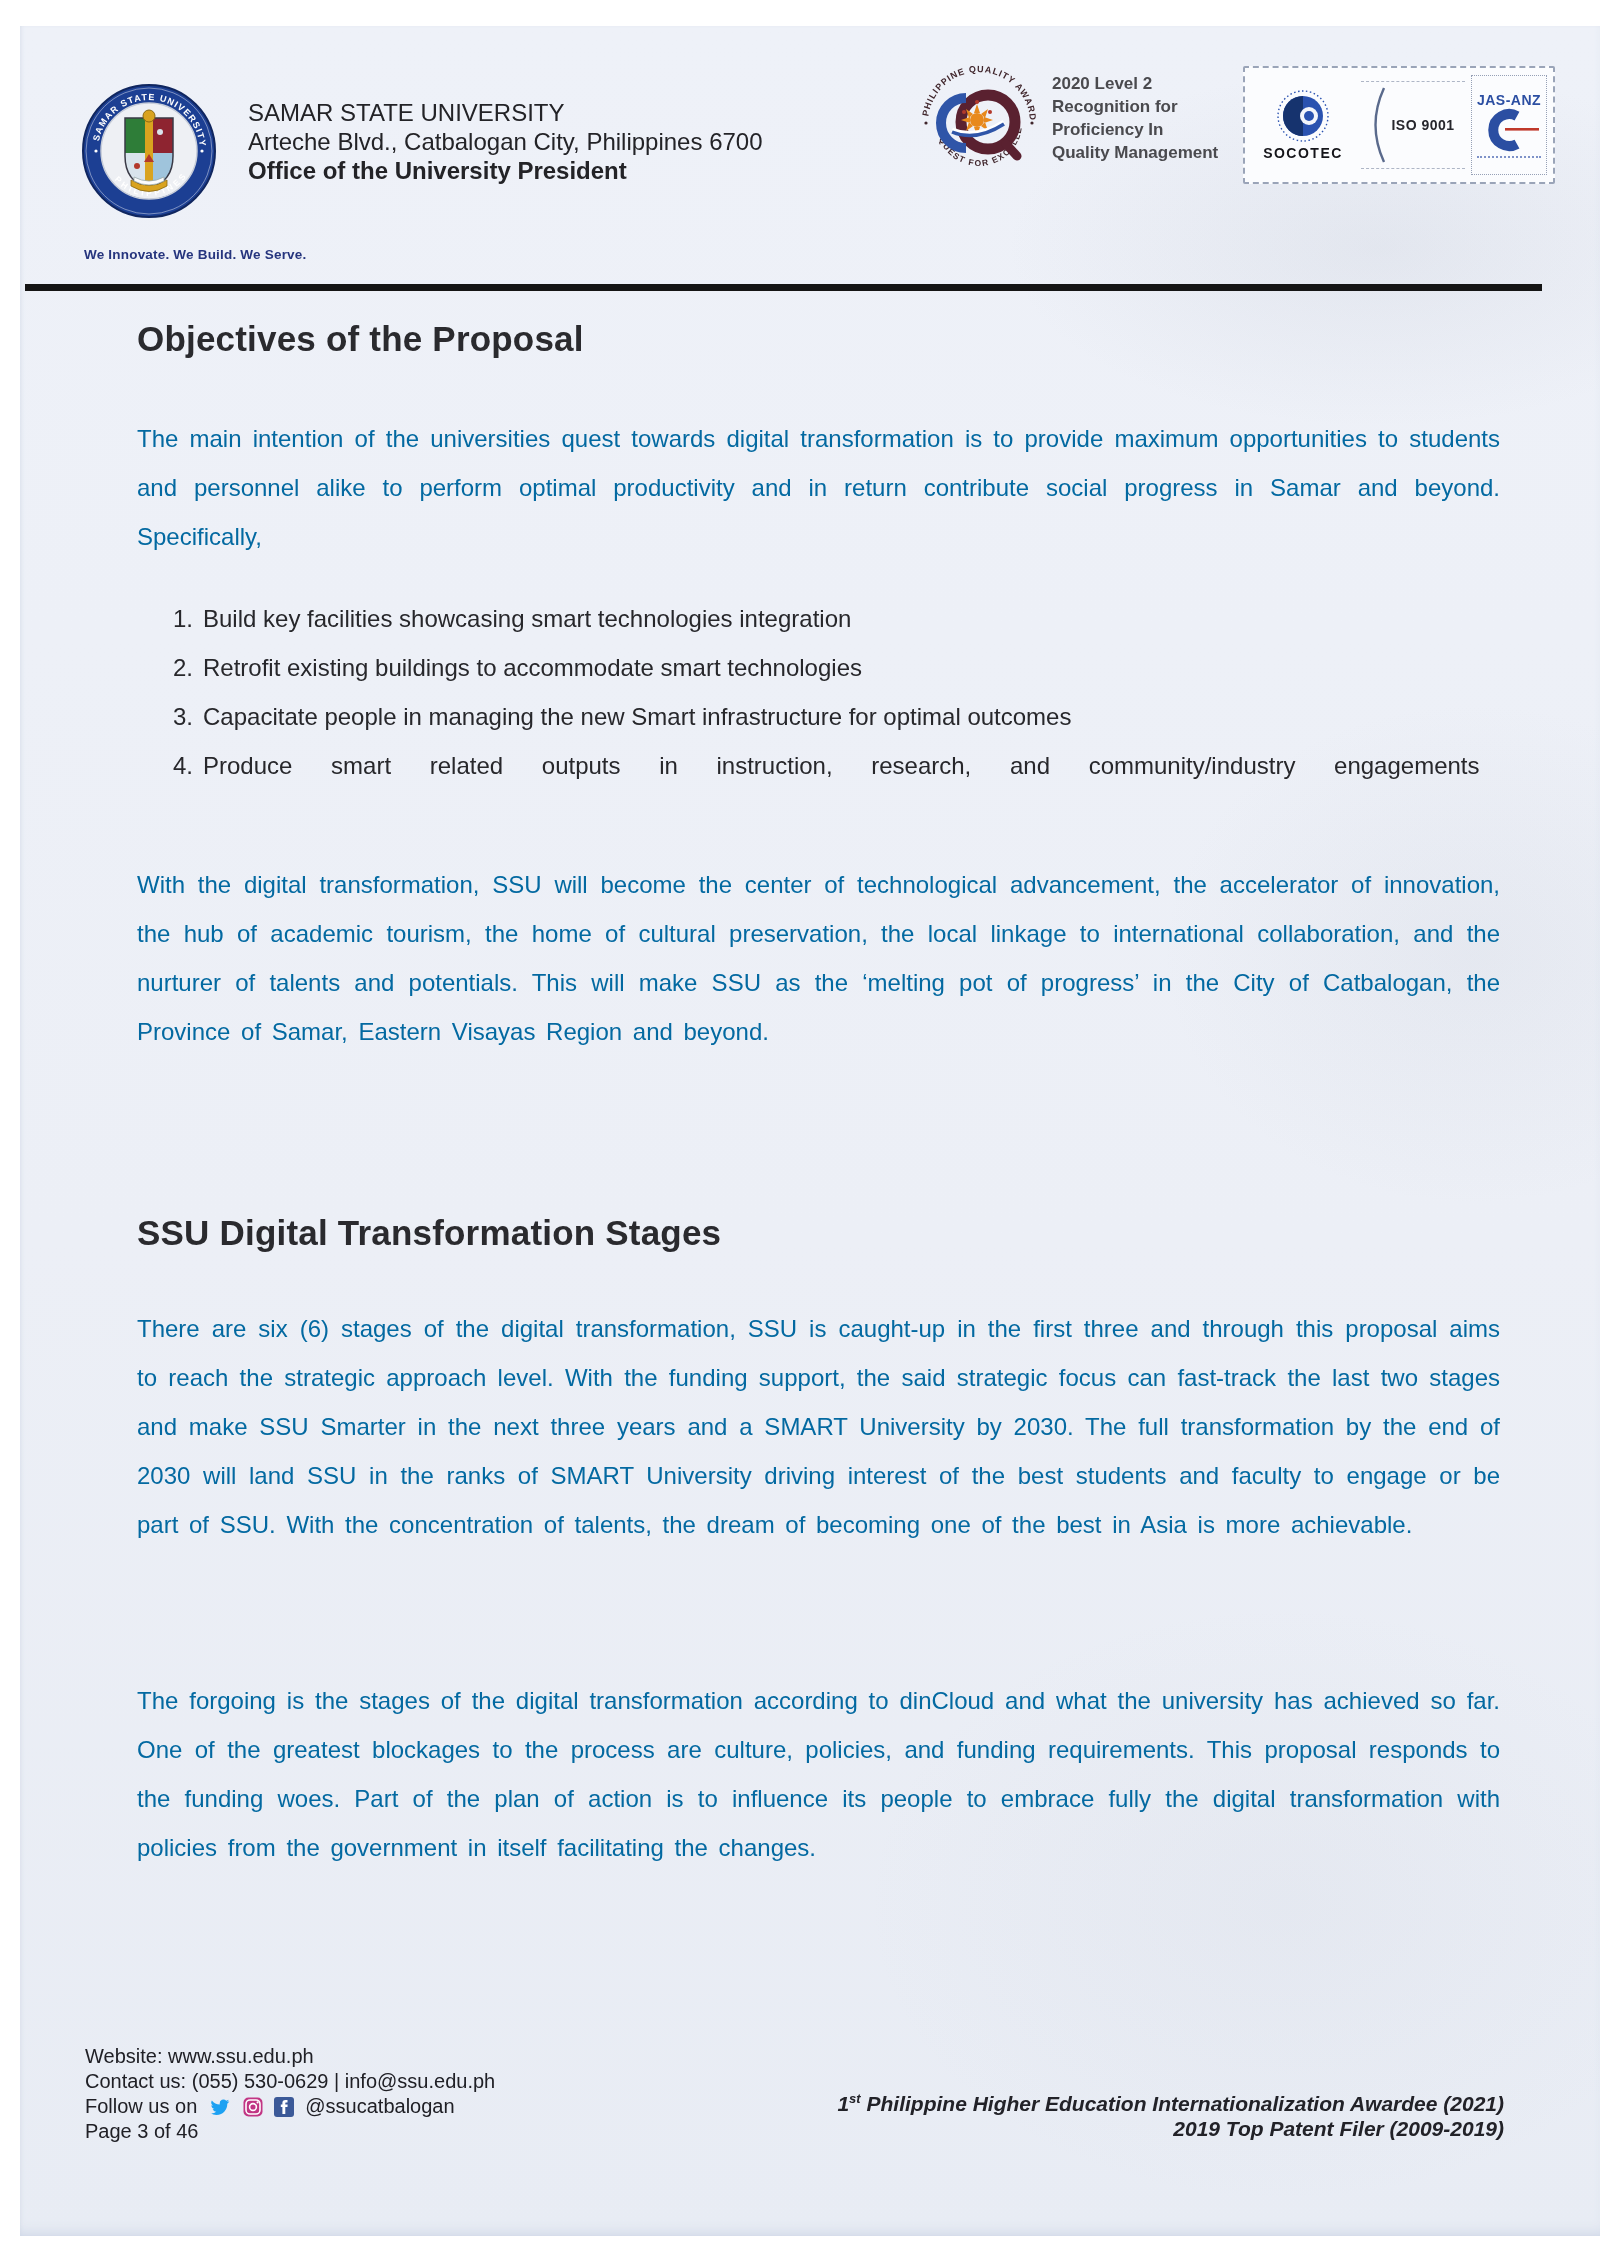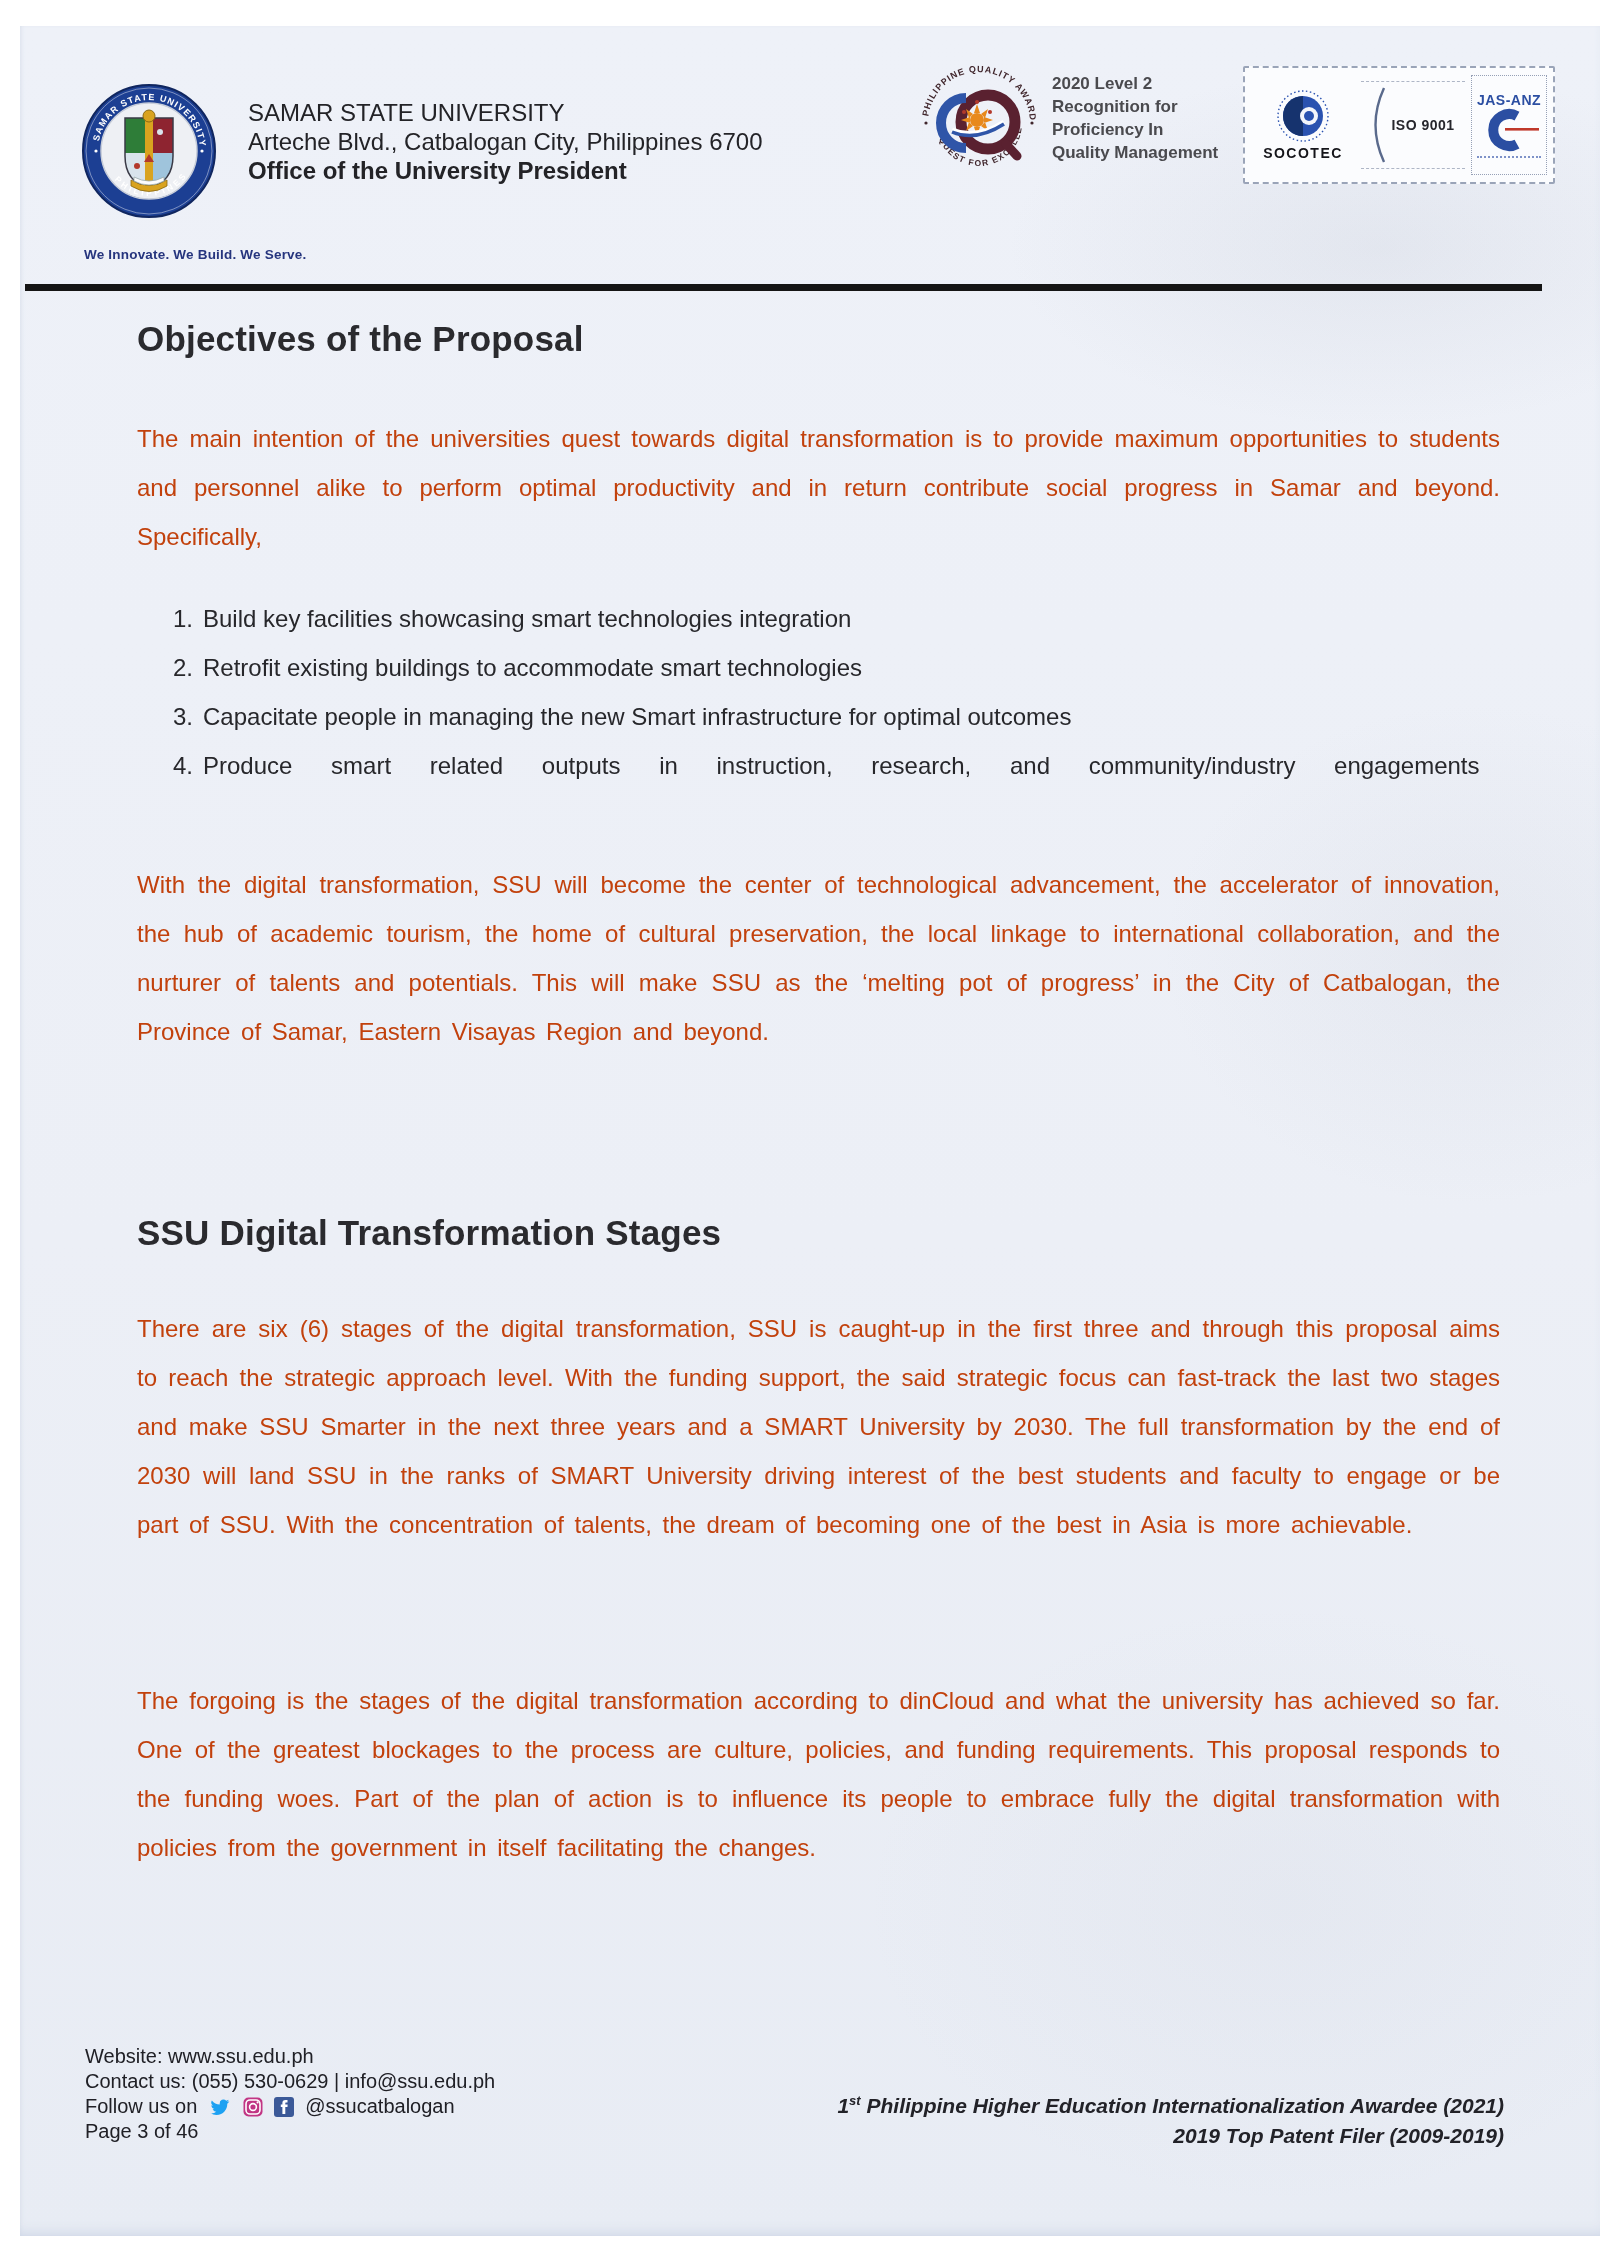--- a/index.html
+++ b/index.html
@@ -31,33 +31,33 @@
   .iso-label{font-size:14px;font-weight:700;color:#26262c;letter-spacing:.5px;}
   .jas{flex:1;height:100px;border:1px dotted #96a0b6;display:flex;flex-direction:column;
        align-items:center;justify-content:center;box-sizing:border-box;}
   .jas-label{font-size:14px;font-weight:700;color:#2b4ea2;letter-spacing:.5px;}
   .jas-dots{width:64px;border-bottom:2px dotted #7e92c8;margin-top:4px;}
   .rule{position:absolute;left:25px;top:284px;width:1517px;height:7px;background:#151515;}
   
   .h1,.h2{position:absolute;left:137px;font-size:35px;font-weight:700;color:#2a2a2e;letter-spacing:.2px;}
   .h1{top:319px;} .h2{top:1213px;}
   .para{position:absolute;left:137px;width:1363px;font-size:24px;line-height:49px;
-        text-align:justify;word-spacing:4px;color:#c2410c;}
+        text-align:justify;word-spacing:4px;color:#0369a1;}
   .p1{top:414px;} .p2{top:860px;} .p3{top:1304px;} .p4{top:1676px;}
   .olist{position:absolute;left:137px;top:594px;width:1363px;font-size:24px;line-height:49px;}
   .oitem{display:flex;}
   .oitem .num{width:66px;padding-left:36px;box-sizing:border-box;flex:none;}
   .oitem .txt{flex:1;text-align:left;}
   .oitem.wide .txt{text-align:justify;word-spacing:32px;}
   
   .footer-left{position:absolute;left:85px;top:2044px;font-size:20px;line-height:25px;color:#202026;}
   .follow-row{display:flex;align-items:center;gap:11px;}
   .sicon{display:inline-block;vertical-align:middle;}
   .footer-right{position:absolute;right:96px;top:2086px;text-align:right;font-size:21px;
-                line-height:30px;font-weight:700;font-style:italic;color:#222228;}
+                line-height:25px;font-weight:700;font-style:italic;color:#222228;}
   .footer-right sup{font-size:13px;}
 </style>
 </head>
 <body>
 
 <div class="canvas">
   <div class="page"></div>
 
   <svg class="seal" viewBox="0 0 134 134">
     <defs>

